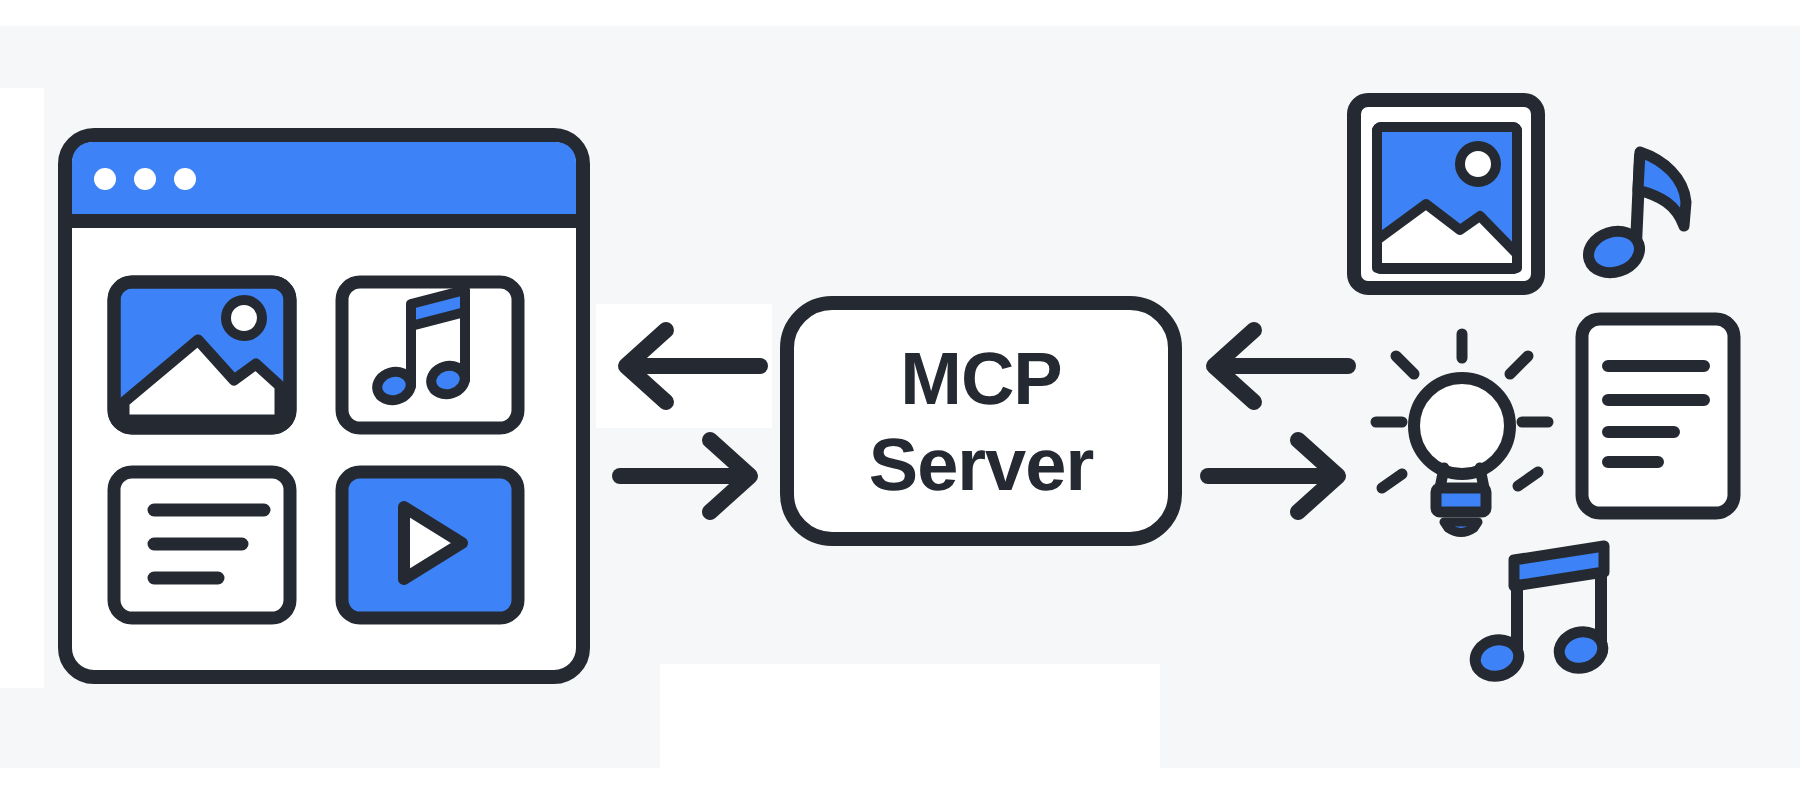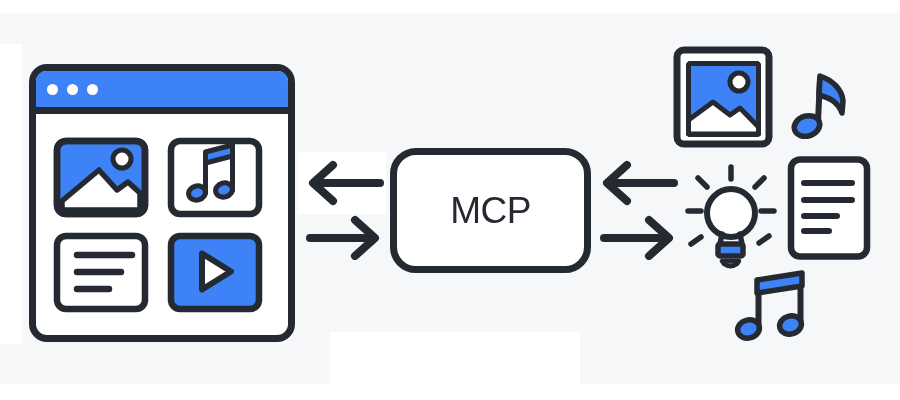--- a/index.html
+++ b/index.html
@@ -36,21 +36,21 @@
   .fw{fill:#ffffff;}
   .fn{fill:none;}
   
   .server{
     position:absolute;left:390px;top:148px;width:201px;height:125px;
     box-sizing:border-box;border:7px solid var(--ink,#252a32);
     border-radius:26px;background:var(--surface,#fff);
     display:flex;flex-direction:column;align-items:center;justify-content:center;
   }
   .server .line{
-    font-size:37px;font-weight:normal;line-height:43px;
+    font-size:37px;font-weight:bold;line-height:43px;
     color:var(--ink,#252a32);letter-spacing:-0.5px;
   }
   .abs{position:absolute;}
 </style>
 </head>
 <body>
 
 <div class="stage">
 
   <div class="patch" style="left:0;top:0;width:900px;height:13px;"></div>
@@ -98,20 +98,21 @@
       <path class="fn sk" stroke-width="8" d="M33,17 L13,35 L33,53"></path>
     </g>
     <g>
       <path class="fn sk" stroke-width="8" d="M10,90 H73"></path>
       <path class="fn sk" stroke-width="8" d="M55,72 L75,90 L55,108"></path>
     </g>
   </svg>
 
   <div class="server">
     <div class="line">MCP</div>
+    <div class="line">Server</div>
   </div>
 
   <svg class="abs" style="left:594px;top:148px;" width="88" height="112" viewBox="0 0 88 112">
     <g>
       <path class="fn sk" stroke-width="8" d="M80,35 H15"></path>
       <path class="fn sk" stroke-width="8" d="M33,17 L13,35 L33,53"></path>
     </g>
     <g>
       <path class="fn sk" stroke-width="8" d="M10,90 H73"></path>
       <path class="fn sk" stroke-width="8" d="M55,72 L75,90 L55,108"></path>

